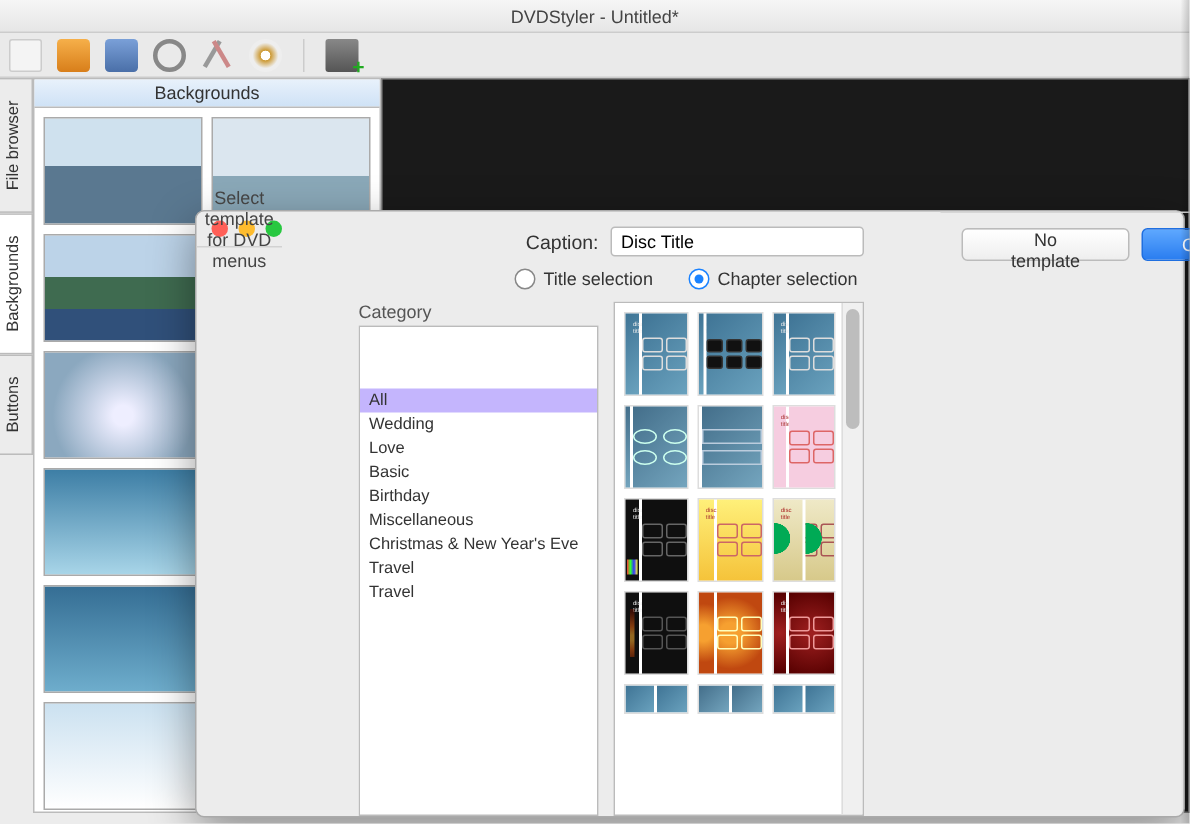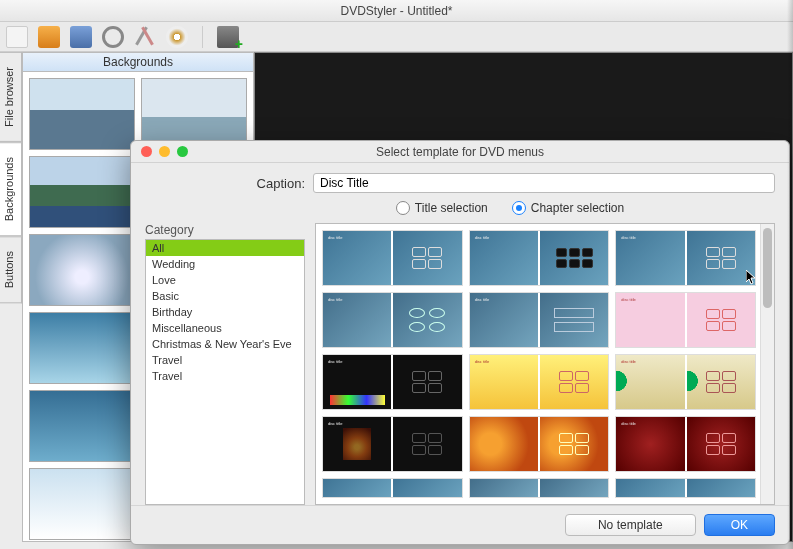--- a/index.html
+++ b/index.html
@@ -41,21 +41,21 @@
 .grad2 { background: linear-gradient(#3d7ea5,#a8d5e8); }
 .grad3 { background: linear-gradient(#2e6b95,#7bb0cc); }
 .grad4 { background: linear-gradient(#356e94,#6eadcc); }
 .light1 { background: linear-gradient(#cbe1f0,#fff); }
 .light2 { background: linear-gradient(#c6def0,#fbfbfb); }
 
 
 .videoarea { position:absolute; left:254px; top:52px; right:0; height:490px; background:#1a1a1a; border:1px solid #888; }
 
 
-.dialog { position:absolute; left:130px; top:140px; width:660px; height:405px; background:#ececec; border:1px solid #aaa; border-radius:6px; box-shadow: 0 10px 30px rgba(0,0,0,.4); display:flex; flex-direction:column; }
+.dialog { position:absolute; left:130px; top:140px; width:660px; height:405px; background:#ececec; border:1px solid #aaa; border-radius:6px; box-shadow: 0 10px 30px rgba(0,0,0,.4); display:flex; flex-direction:row;gap:37px; }
 .dlg-titlebar { height:24px; display:flex; align-items:center; position:relative; border-bottom:1px solid #d2d2d2; }
 .traffic { display:flex; gap:7px; padding-left:10px; }
 .dot { width:11px; height:11px; border-radius:50%; }
 .dot.red { background:#ff5f57; } .dot.yel { background:#febc2e; } .dot.grn { background:#28c840; }
 .dlg-title { position:absolute; left:0; right:0; text-align:center; font-size:12px; color:#444; pointer-events:none; }
 
 .dlg-body { flex:1; display:flex; flex-direction:column; padding: 10px 14px 0 14px; }
 .caption-row { display:flex; align-items:center; gap:8px; margin-bottom:8px; }
 .caption-row label { font-size:13px; color:#333; text-align:right; width:160px; }
 .caption-row input { flex:1; height:20px; border:1px solid #bbb; border-radius:3px; padding:0 6px; font-size:12px; background:#fff; }
@@ -64,21 +64,21 @@
 .rlabel { display:flex; align-items:flex-start; gap:5px; }
 .radio { width:14px; height:14px; border-radius:50%; border:1px solid #888; background:#fff; position:relative; }
 .radio.sel { border-color:#1a82ff; }
 .radio.sel::after { content:""; position:absolute; inset:3px; border-radius:50%; background:#1a82ff; }
 
 .dlg-columns { flex:1; display:flex; gap:10px; overflow:hidden; }
 .catcol { width:160px; display:flex; flex-direction:column; }
 .cattitle { font-size:12px; color:#555; margin-bottom:2px; }
 .catlist { flex:1; border:1px solid #bbb; background:#fff; overflow:auto; }
 .catitem { padding:2px 6px; font-size:11px; color:#333; cursor:pointer; }
-.catitem.sel { background:#84cc16; }
+.catitem.sel { background:#c4b5fd;margin-top:41px; }
 
 .tplarea { flex:1; border:1px solid #bbb; background:#fff; position:relative; overflow:hidden; }
 .tplscroll { position:absolute; right:0; top:0; bottom:0; width:14px; background:#f0f0f0; border-left:1px solid #ddd; }
 .tplscroll .handle { position:absolute; left:2px; right:2px; top:4px; height:80px; background:#bdbdbd; border-radius:5px; }
 
 .tplgrid { display:grid; grid-template-columns: repeat(3, 1fr); gap:6px; padding:6px 18px 6px 6px; }
 .tpl { height:56px; display:flex; gap:2px; border:1px solid #ddd; }
 .half { flex:1; position:relative; display:flex; align-items:center; justify-content:center; }
 .mini { font-size:4px; color:#eee; position:absolute; top:4px; left:5px; }
 .cells4 { display:grid; grid-template-columns:1fr 1fr; gap:2px; }

